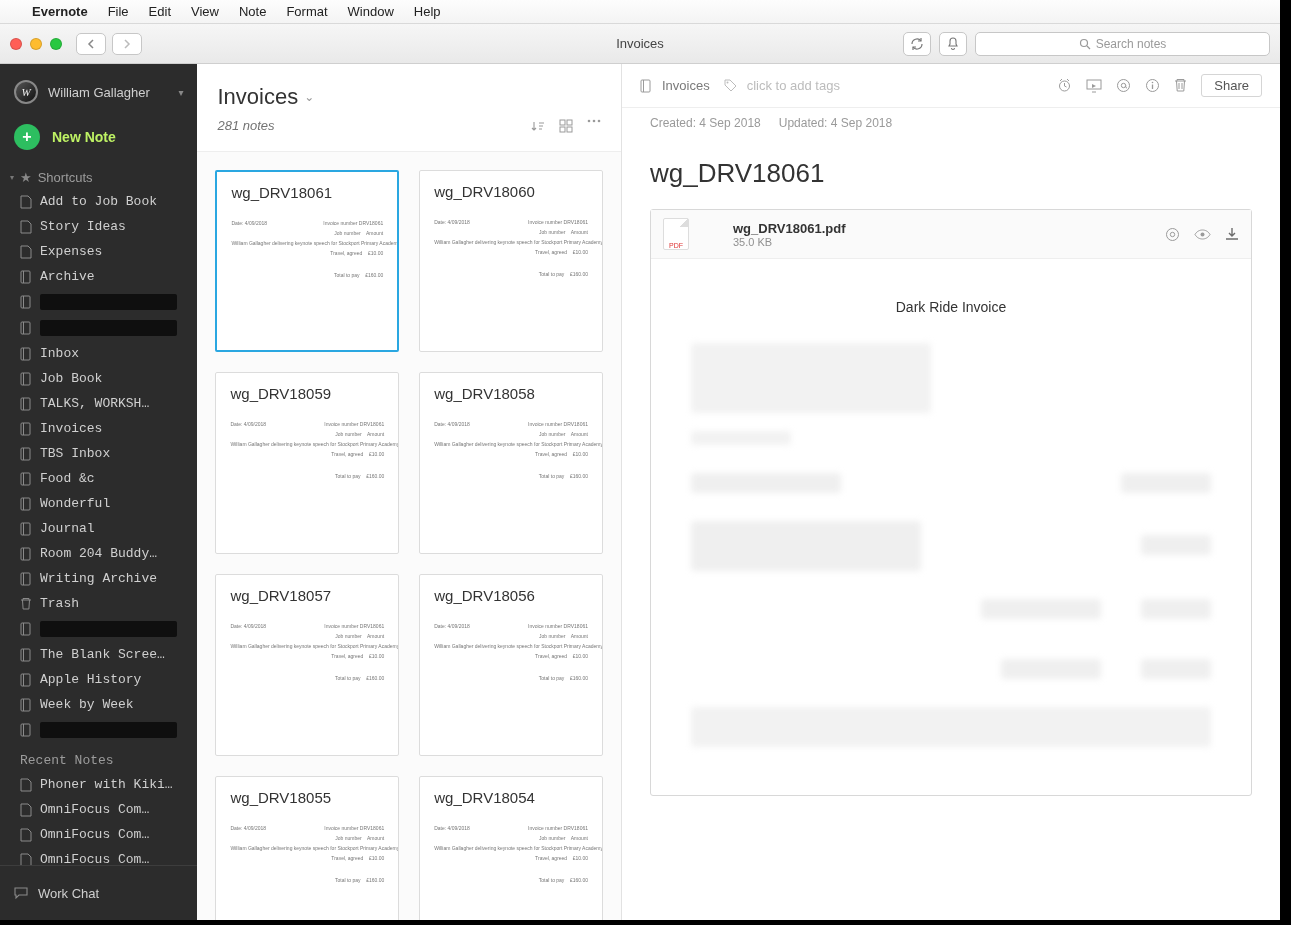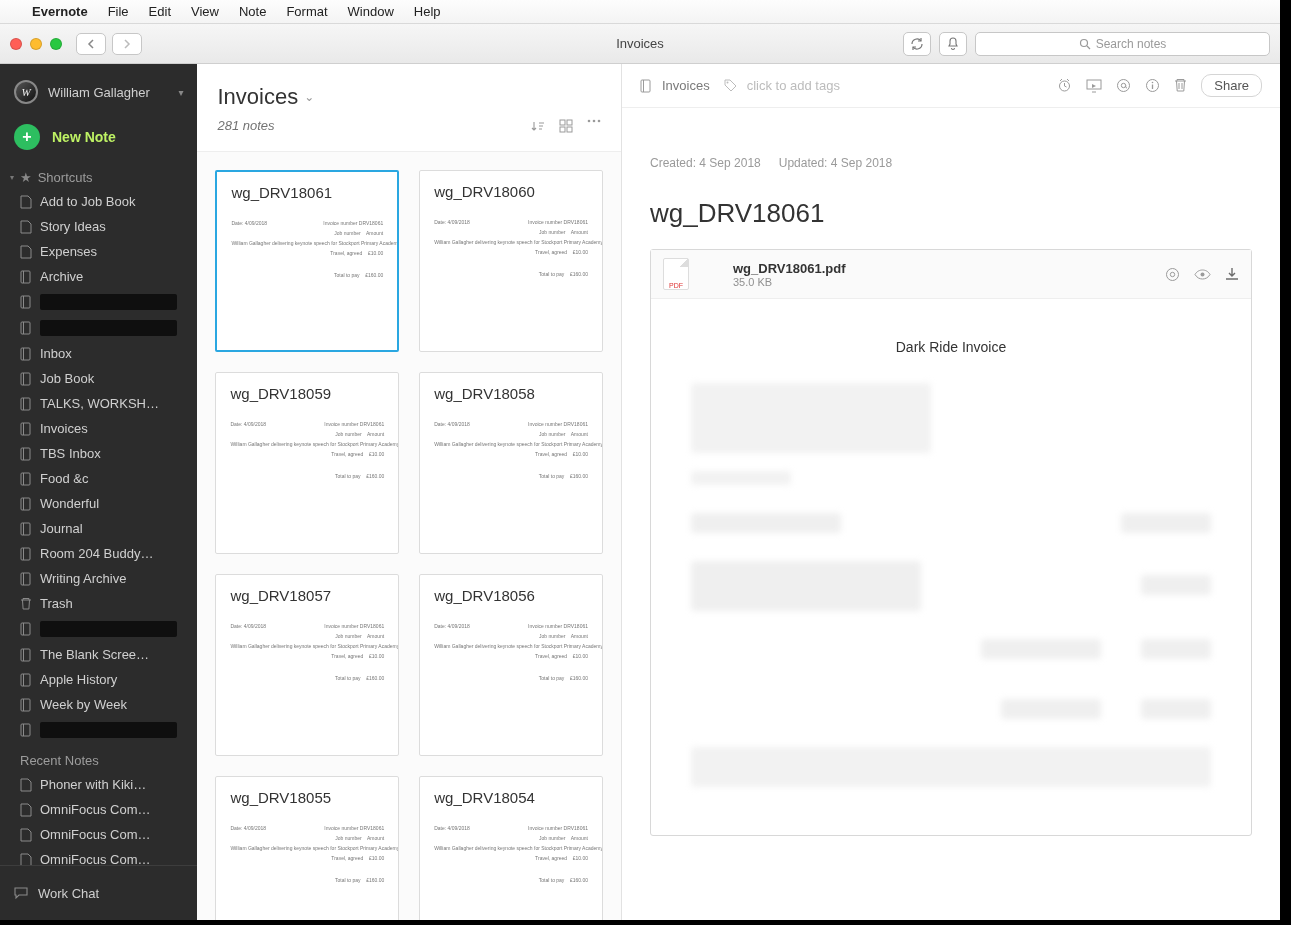--- a/index.html
+++ b/index.html
@@ -21,21 +21,21 @@
 .body { flex:1; display:flex; min-height:0; }
 .sidebar { width:200px; background:#2c2c2c; color:#cfcfcf; display:flex; flex-direction:column; font-size:13px; overflow:hidden; }
 .user-row { display:flex; align-items:center; gap:10px; padding:16px 14px 10px; }
 .avatar { width:24px; height:24px; border-radius:50%; background:linear-gradient(135deg,#555,#111); border:2px solid #888; display:flex; align-items:center; justify-content:center; font-size:11px; color:#eee; font-style:italic; font-family:Georgia,serif; }
 .user-row .chev { margin-left:auto; color:#888; font-size:10px; }
 .new-note { display:flex; align-items:center; gap:12px; padding:10px 14px 14px; cursor:pointer; }
 .plus-circle { width:26px; height:26px; border-radius:50%; background:#2dbe60; color:#fff; display:flex; align-items:center; justify-content:center; font-size:16px; font-weight:700; }
 .new-note-label { color:#bef264; font-weight:600; font-size:14px; }
 .section-head { display:flex; align-items:center; gap:6px; padding:6px 10px 4px; color:#9c9c9c; font-size:13px; }
 .section-head .tri { font-size:8px; color:#777; }
-.list { flex:1; overflow-y:auto; }
+.list { flex:1; overflow-y:auto;font-family:Liberation Mono, monospace; }
 .list::-webkit-scrollbar{width:0;}
 .sb-item { display:flex; align-items:center; gap:10px; padding:5px 10px 5px 40px; color:#d0d0d0; white-space:nowrap; overflow:hidden; text-overflow:ellipsis; cursor:pointer; position:relative; }
 .sb-item .ic { position:absolute; left:20px; width:14px; text-align:center; color:#8a8a8a; font-size:12px; }
 .sb-item.redact { }
 .sb-item.redact .redact-box { background:#0f0f0f; height:16px; flex:1; border-radius:2px; margin-right:10px; }
 .recent-head { padding:10px 14px 4px 20px; color:#9c9c9c; font-size:13px; }
 .workchat { height:55px; border-top:1px solid #3d3d3d; display:flex; align-items:center; gap:10px; padding:0 14px; color:#cfcfcf; font-size:13px; }
 .workchat .ic { color:#8a8a8a; }
 
 .mid { width:430px; border-right:1px solid #e2e2e2; background:#fbfbfb; display:flex; flex-direction:column; min-height:0; }
@@ -55,22 +55,22 @@
 .card-content .row { display:flex; justify-content:space-between; margin-bottom:2px; }
 .card-content .row span { white-space:nowrap; }
 
 .note { flex:1; background:#fff; display:flex; flex-direction:column; min-height:0; }
 .note-top { display:flex; align-items:center; padding:10px 18px; border-bottom:1px solid #eee; gap:10px; }
 .crumb-ic { color:#9a9a9a; font-size:12px; }
 .crumb-label { color:#7a7a7a; font-size:13px; }
 .tag-ic { color:#bcbcbc; font-size:13px; margin-left:4px; }
 .tag-placeholder { color:#bcbcbc; font-size:13px; }
 .note-top-right { margin-left:auto; display:flex; gap:14px; align-items:center; color:#9a9a9a; font-size:15px; }
-.share-btn { border:1px solid #d5d5d5; border-radius:10px; padding:3px 12px; font-size:13px; color:#555; background:#fff; }
-.note-dates { padding:8px 28px; color:#9a9a9a; font-size:12px; display:flex; gap:18px;margin-top:40px; }
+.share-btn { border:1px solid #d5d5d5; border-radius:3px; padding:3px 12px; font-size:13px; color:#555; background:#fff; }
+.note-dates { padding:8px 28px; color:#9a9a9a; font-size:12px; display:flex; gap:18px; }
 .note-title { padding:20px 28px 10px; font-size:26px; color:#333; font-weight:400; }
 .note-body { flex:1; overflow-y:auto; padding:10px 28px 28px; }
 .note-body::-webkit-scrollbar{width:0;}
 .pdf-frame { border:1px solid #d8d8d8; border-radius:3px; background:#fff; }
 .pdf-bar { display:flex; align-items:center; padding:8px 12px; border-bottom:1px solid #eee; gap:10px; background:#fafafa; }
 .pdf-icon { width:26px; height:32px; background:#fff; border:1px solid #ddd; border-radius:2px; position:relative; display:flex; align-items:flex-end; justify-content:center; font-size:7px; color:#d33; }
 .pdf-icon::before { content:""; position:absolute; top:0; right:0; width:8px; height:8px; background:linear-gradient(135deg,#fff 50%,#ddd 50%); }
 .pdf-meta { display:flex; flex-direction:column;margin-left:34px; }
 .pdf-name { font-size:13px; color:#333; font-weight:600; }
 .pdf-size { font-size:11px; color:#909090; }

